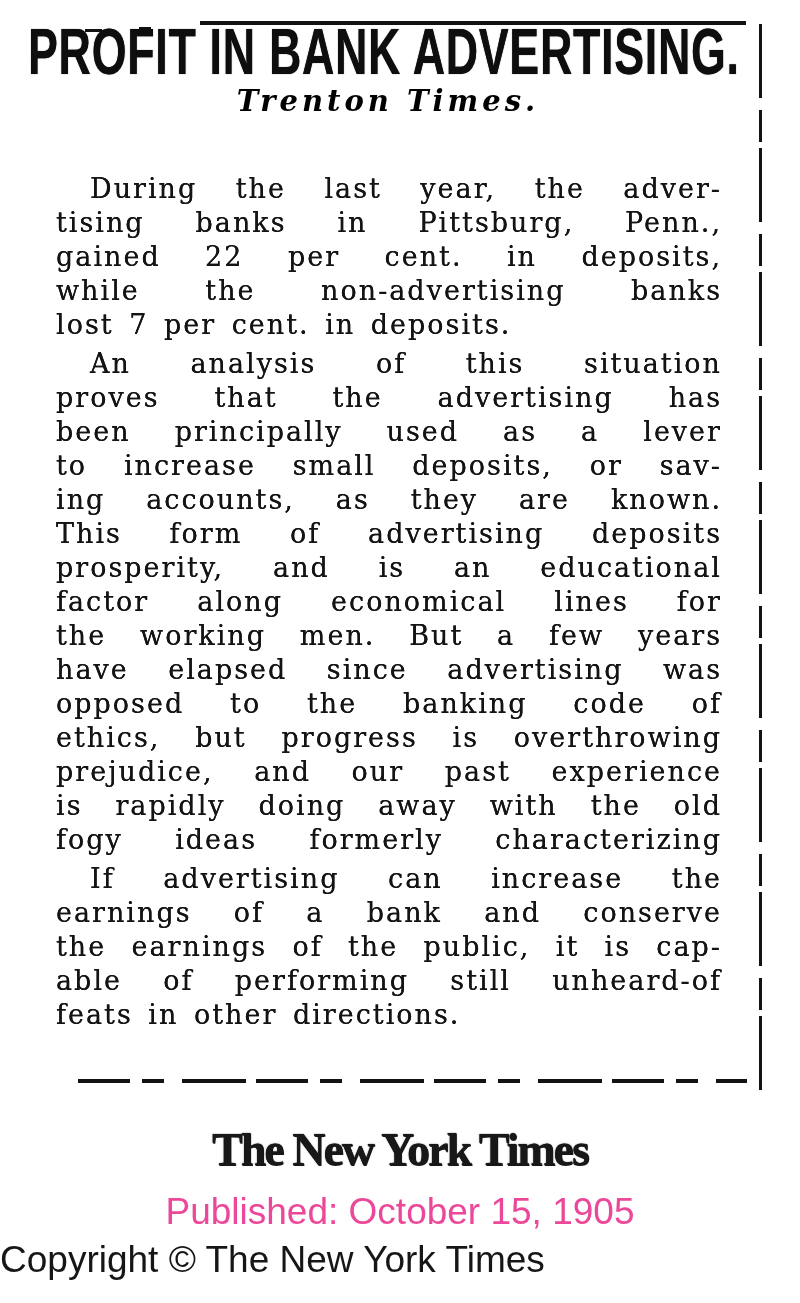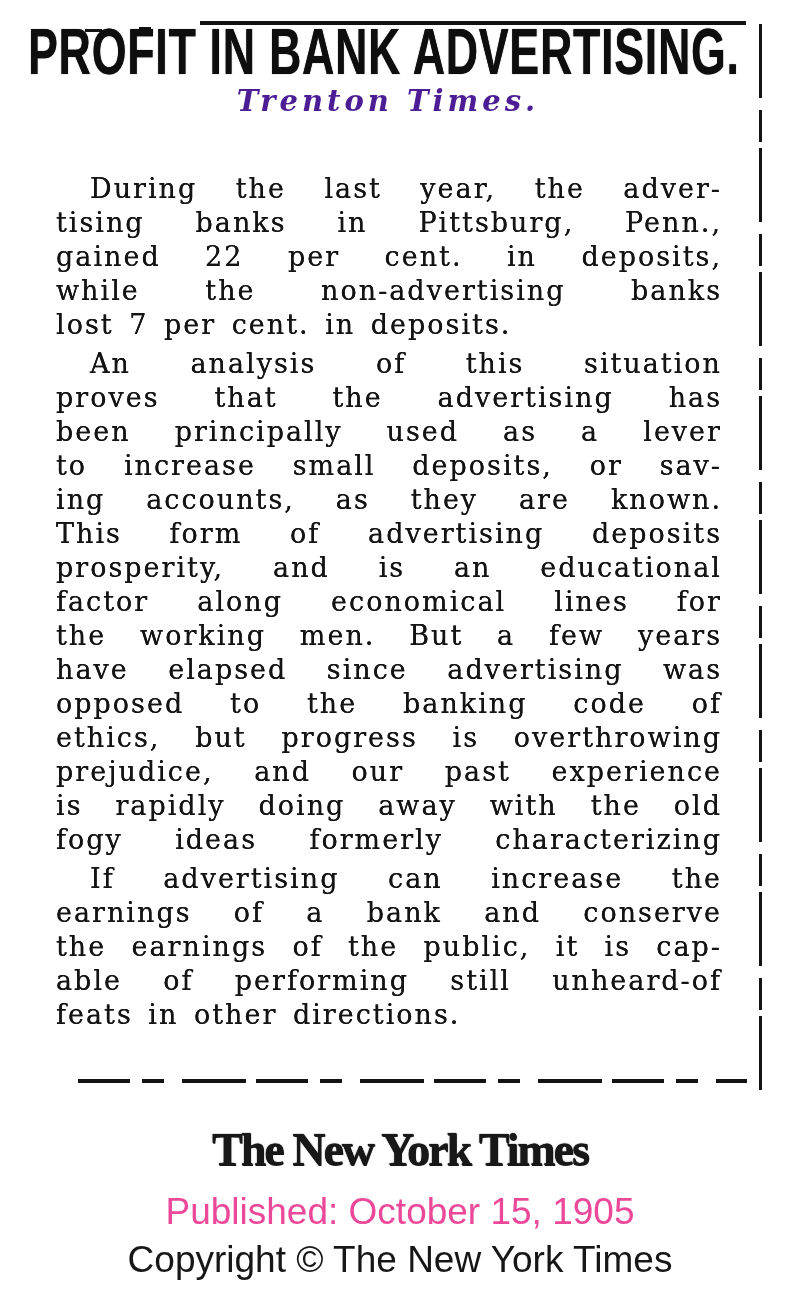--- a/index.html
+++ b/index.html
@@ -61,21 +61,21 @@
 
   .subtitle {
     position: absolute; left: 28px; top: 84px;
     width: 720px;
     text-align: center;
     font-family: "DejaVu Serif", serif;
     font-style: italic;
     font-weight: bold;
     font-size: 29px;
     letter-spacing: 4px;
-    color: #4c1d95;
+    color: #000000;
   }
 
   
   .article-body {
     position: absolute; left: 56px; top: 172px;
     width: 666px;
     font-family: "DejaVu Serif", serif;
     font-size: 27px;
     line-height: 34px;
     letter-spacing: 2px;
@@ -103,21 +103,21 @@
   }
   .published {
     position: absolute; left: 0; top: 1192px;
     width: 800px; text-align: center;
     font-family: "Liberation Sans", sans-serif;
     font-size: 37px; line-height: 1.1;
     color: #ec4899;
   }
   .copyright {
     position: absolute; left: 0; top: 1240px;
-    width: 800px; text-align: center;
+    width: 800px; 
     font-family: "Liberation Sans", sans-serif;
     font-size: 37px; line-height: 1.1;
     color: #161616;
   }
 </style>
 </head>
 <body>
 
 <div class="page">
 

